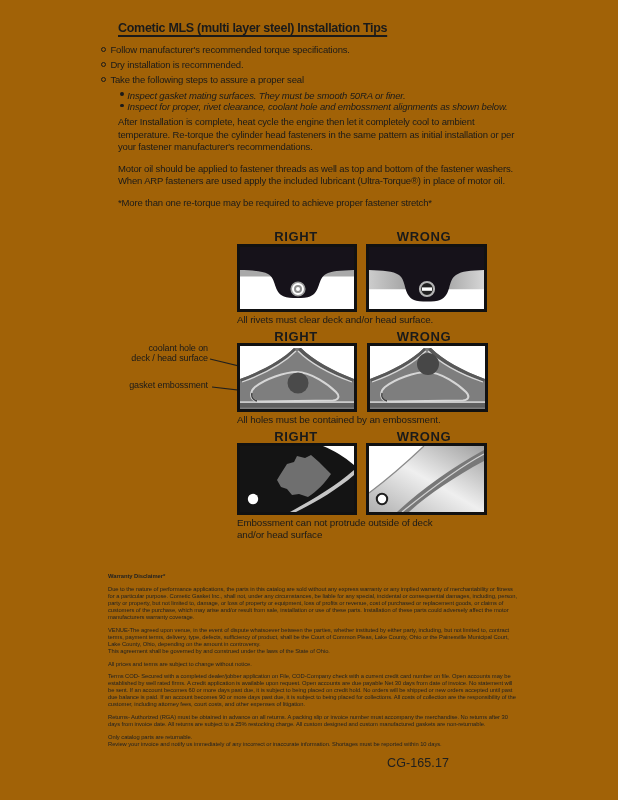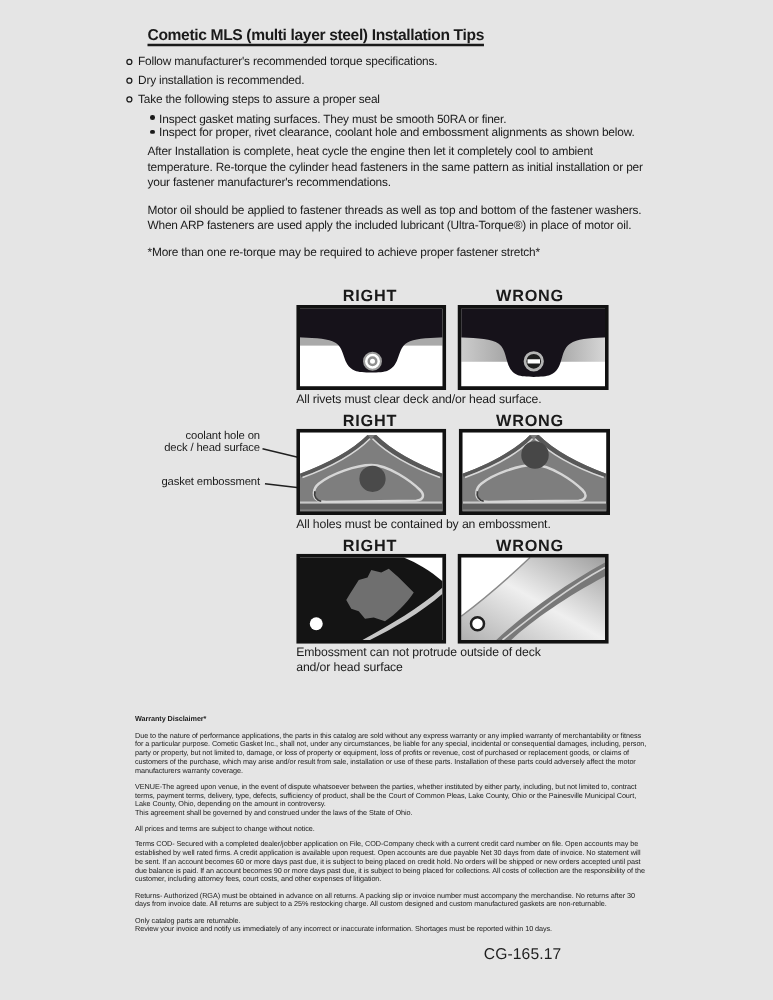--- a/index.html
+++ b/index.html
@@ -1,30 +1,30 @@
 <!DOCTYPE html>
 <html><head>
 <meta charset="utf-8">
 <style>
   html,body{margin:0;padding:0;background:#fff;}
   .page{
-    position:relative;width:618px;height:800px;background:#e5e5e5;
+    position:relative;width:618px;height:800px;background:#a16207;
     font-family:"Liberation Sans",sans-serif;color:#1a1a1a;overflow:hidden;
   }
   .abs{position:absolute;}
   .pre{white-space:pre-line;}
 
   .title{
     left:118px;top:21px;font-size:12.5px;font-weight:bold;letter-spacing:-0.3px;
     text-decoration:underline;text-decoration-thickness:1.5px;text-underline-offset:3px;
   }
 
   .bullets{left:101px;top:44px;width:420px;font-size:9.5px;letter-spacing:-0.15px;}
   .brow{display:flex;align-items:flex-start;margin-bottom:4.2px;}
-  .brow.sub{margin-left:19px;margin-bottom:0.5px;}
+  .brow.sub{margin-left:19px;margin-bottom:0.5px;font-style:italic;}
   .mark-o{flex:0 0 auto;width:3.4px;height:3.4px;border:1px solid #1a1a1a;border-radius:50%;margin:2.6px 4px 0 0;}
   .mark-f{flex:0 0 auto;width:3.8px;height:3.8px;background:#1a1a1a;border-radius:50%;margin:2.6px 3.5px 0 0;}
 
   .diesel{left:118px;top:116px;width:398px;font-size:9.5px;letter-spacing:-0.15px;line-height:1.32;}
   .diesel h2{font-size:11px;letter-spacing:-0.2px;margin:0 0 7px 0;}
   .diesel p{margin:0 0 9px 0;}
 
   .dlabel{width:100px;text-align:center;font-size:13px;font-weight:bold;letter-spacing:0.6px;}
   .caption{font-size:9.8px;letter-spacing:-0.1px;line-height:1.22;}
   .sidelabel{width:98px;text-align:right;font-size:9px;letter-spacing:-0.1px;line-height:1.15;}

